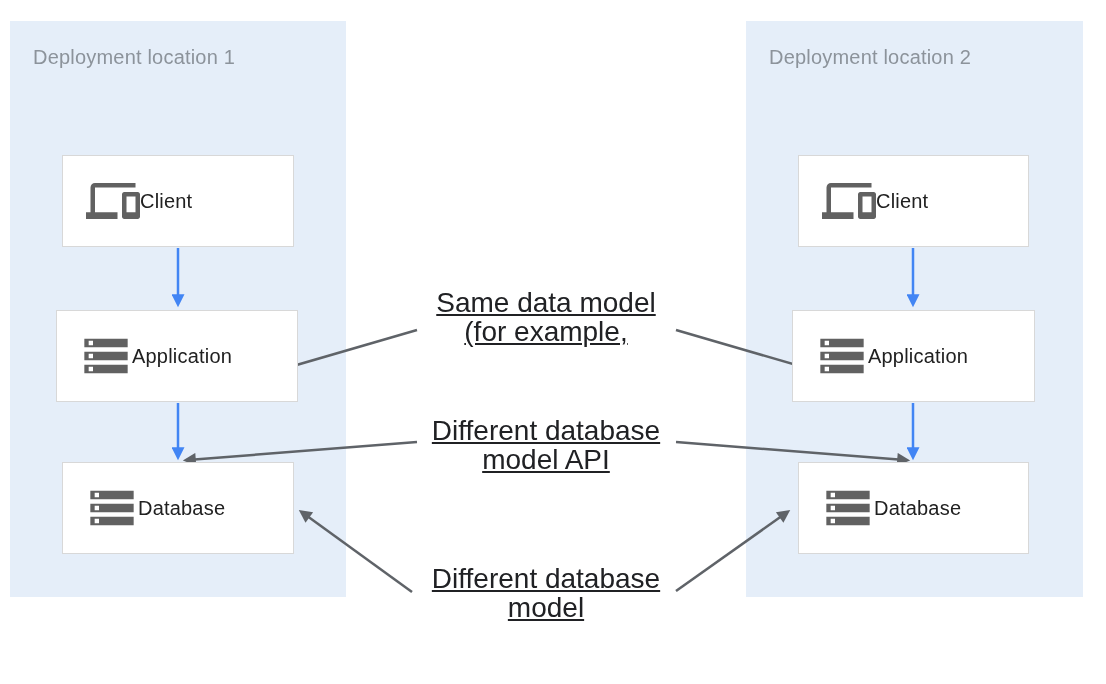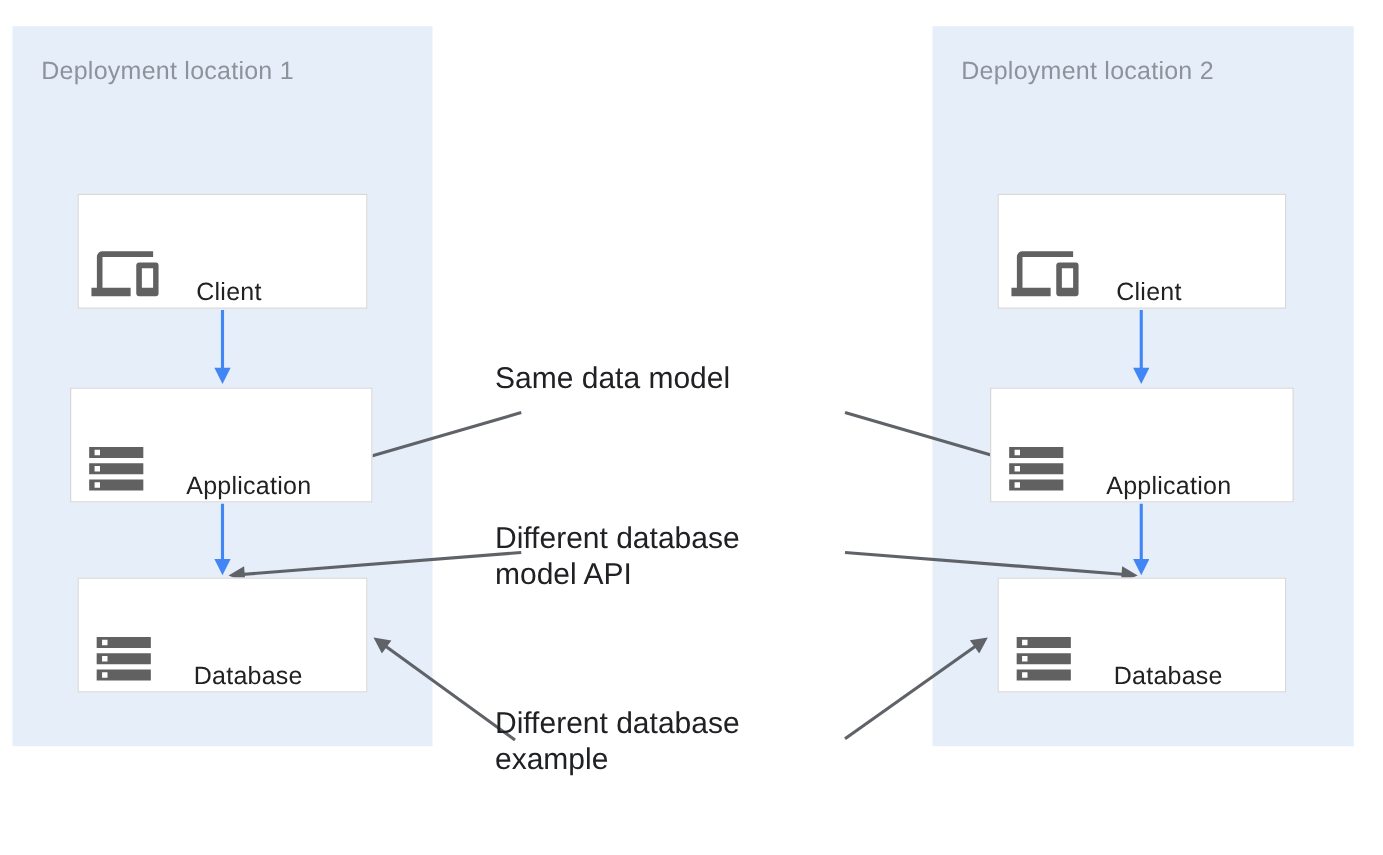--- a/index.html
+++ b/index.html
@@ -23,30 +23,30 @@
   .panel{
     position:absolute;background:var(--panel-bg);
     padding:25px 0 0 23px;
   }
   .panel-title{
     font-size:20px;color:var(--panel-title);letter-spacing:.2px;
   }
   .node{
     position:absolute;background:var(--node-bg);
     border:1px solid var(--node-border);
-    display:flex;align-items:flex-end;gap:30px;padding-left:10px;
+    display:flex;align-items:center;padding-left:23px;
   }
   .node-label{
     font-size:20px;color:var(--node-label);letter-spacing:.2px;
   }
   .node-icon{display:inline-flex;flex:0 0 auto;}
   .node-icon svg{fill:var(--icon);}
   .annotation{
-    position:absolute;width:300px;text-align:left;
-    font-size:24px;line-height:29px;color:var(--annotation-text);
+    position:absolute;width:300px;text-align:center;
+    font-size:28px;line-height:29px;color:var(--annotation-text);text-decoration:underline;
   }
   .arrow-layer{position:absolute;inset:0;pointer-events:none;}
   .ln-blue{stroke:var(--flow-arrow);stroke-width:2.5;}
   .ln-gray{stroke:var(--annotation-arrow);stroke-width:2.5;}
   .mk-blue{fill:var(--flow-arrow);}
   .mk-gray{fill:var(--annotation-arrow);}
 </style>
 </head>
 <body>
 
@@ -135,25 +135,26 @@
     <span class="node-icon">
       <svg width="52" height="52" viewBox="0 0 24 24">
         <path d="M2 20h20v-4H2v4zm2-3h2v2H4v-2zM2 4v4h20V4H2zm4 3H4V5h2v2zm-4 7h20v-4H2v4zm2-3h2v2H4v-2z"></path>
       </svg>
     </span>
     <span class="node-label">Database</span>
   </div>
 
   <div class="annotation" style="left:396px;top:288px;">
     <div>Same data model</div>
+    <div>(for example,</div>
   </div>
 
   <div class="annotation" style="left:396px;top:416px;">
     <div>Different database</div>
     <div>model API</div>
   </div>
 
   <div class="annotation" style="left:396px;top:564px;">
     <div>Different database</div>
-    <div>example</div>
+    <div>model</div>
   </div>
 
 </div>
 
 </body></html>

